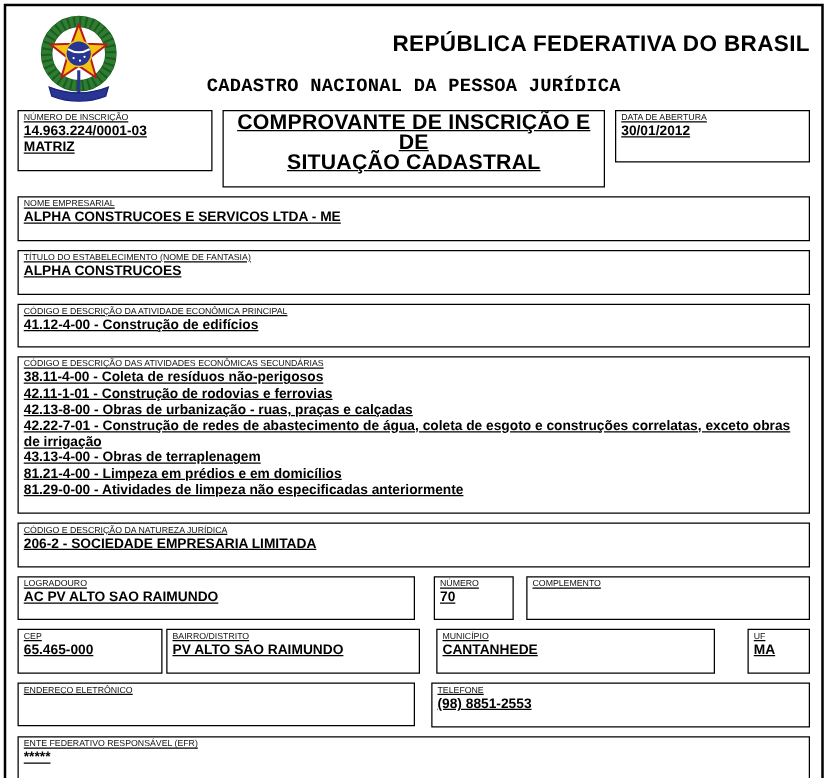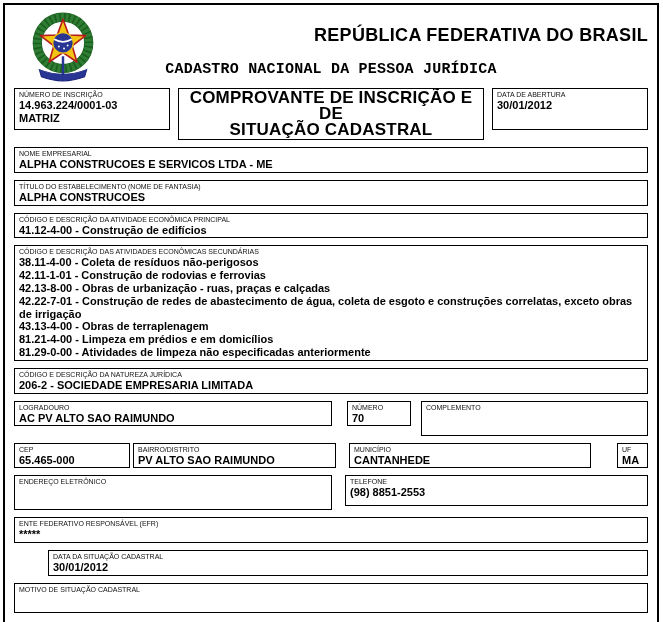--- a/index.html
+++ b/index.html
@@ -22,21 +22,21 @@
     padding-top:16px; letter-spacing:0.3px;
   }
   .h-subtitle {
     text-align:center; font-weight:bold; font-size:15px;
     padding-top:15px; letter-spacing:0.2px;font-family:Liberation Mono, monospace;
   }
   
   .row { display:flex; align-items:flex-start; margin-top:7px; }
   .box {
     border:1px solid #000; background:#fff;
-    padding:1px 4px 1px 4px; overflow:hidden;
+    padding:1px 4px 11px 4px; overflow:hidden;text-decoration:underline;
   }
   .lbl { font-size:7px; line-height:9px; white-space:nowrap; color:#111; }
   .val { font-size:11px; font-weight:bold; line-height:12.8px; }
   .full { width:100%; }
   
   .row-first { margin-top:3px; }
   .w-num  { width:156px; min-height:42px; }
   .w-doc-title {
     flex:1; margin:0 8px; min-height:42px;
     display:flex; flex-direction:column; justify-content:center;
@@ -44,21 +44,21 @@
   }
   .doc-title-line { font-size:17px; font-weight:bold; line-height:16px; letter-spacing:0.2px; }
   .w-abertura { width:156px; min-height:42px; }
   
   .w-logradouro { width:318px; min-height:25px; }
   .w-numero     { width:64px; margin-left:15px; min-height:25px; }
   .w-complemento{ flex:1; margin-left:10px; min-height:35px; }
   .w-cep        { width:116px; min-height:25px; }
   .w-bairro     { width:203px; margin-left:3px; min-height:25px; }
   .w-municipio  { flex:1; margin-left:13px; min-height:25px; }
-  .w-uf         { width:31px; margin-left:26px; min-height:25px; }
+  .w-uf         { width:50px; margin-left:26px; min-height:25px; }
   .w-email      { width:318px; min-height:35px; }
   .w-telefone   { flex:1; margin-left:13px; min-height:31px; }
   
   .w-sit   { width:432px; min-height:25px; }
   .w-sitdt { flex:1; margin-left:34px; min-height:25px; }
   .w-motivo{ width:100%; min-height:30px; }
   .min1 { min-height:25px; }
 </style>
 </head>
 <body>

